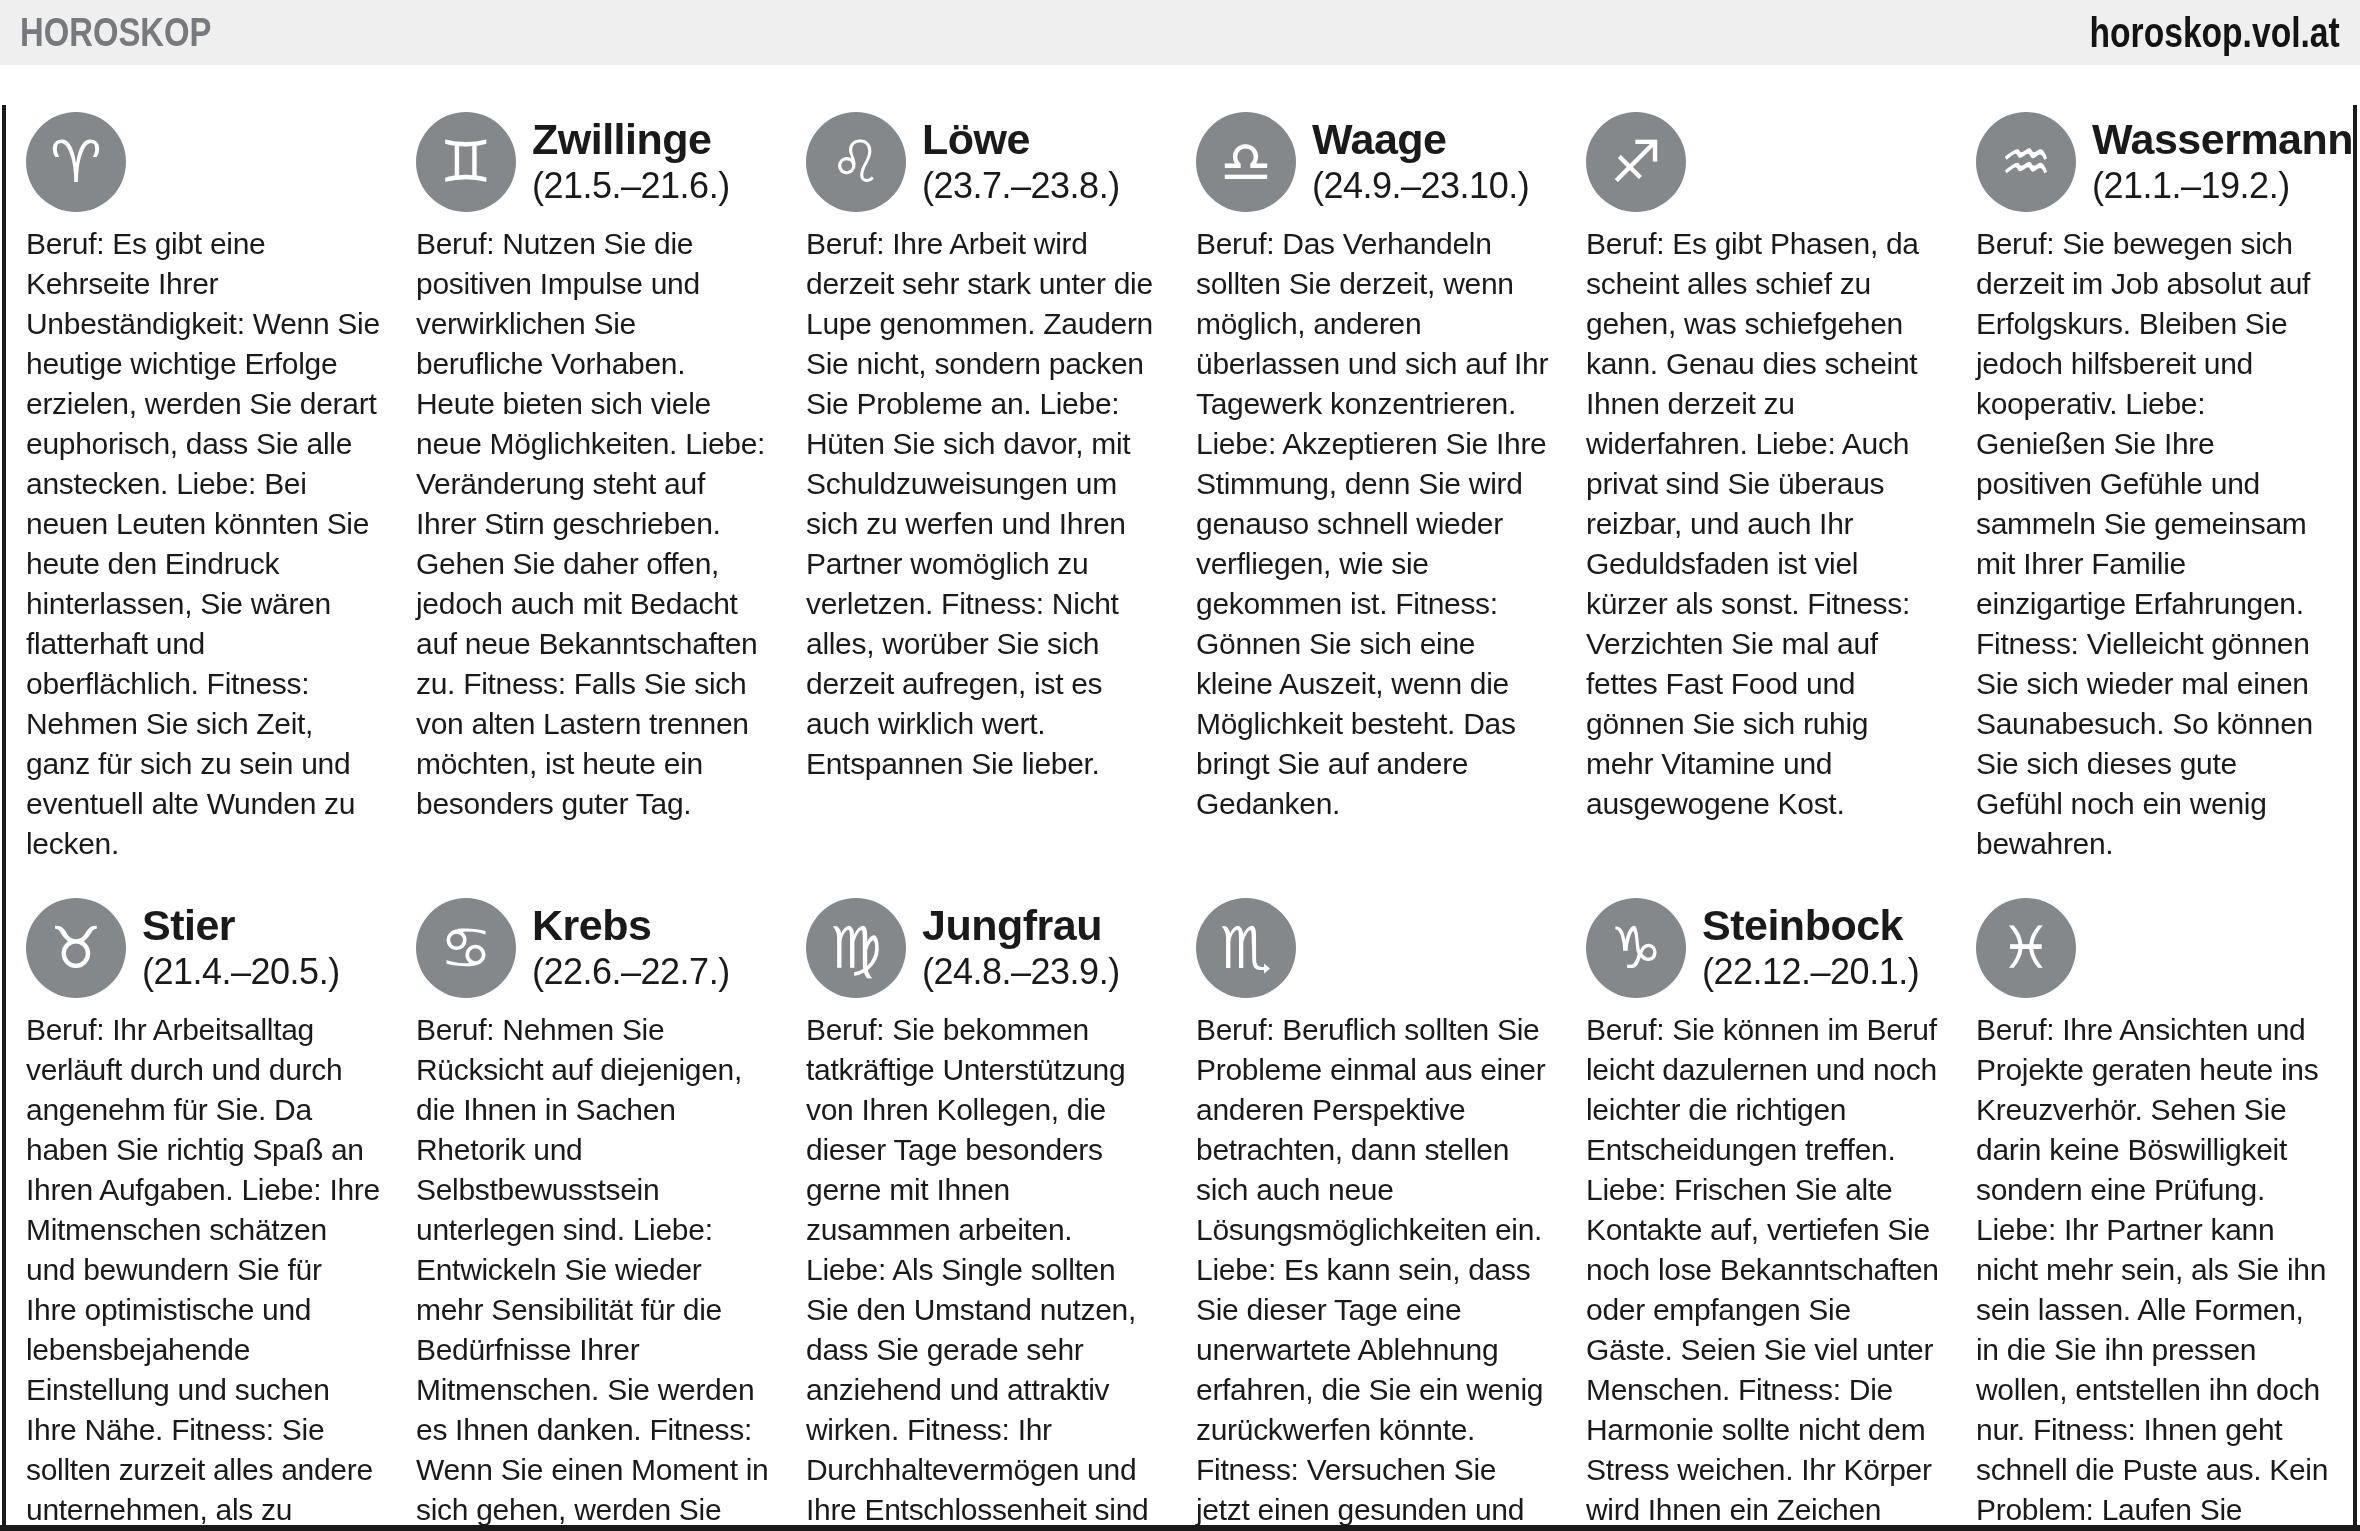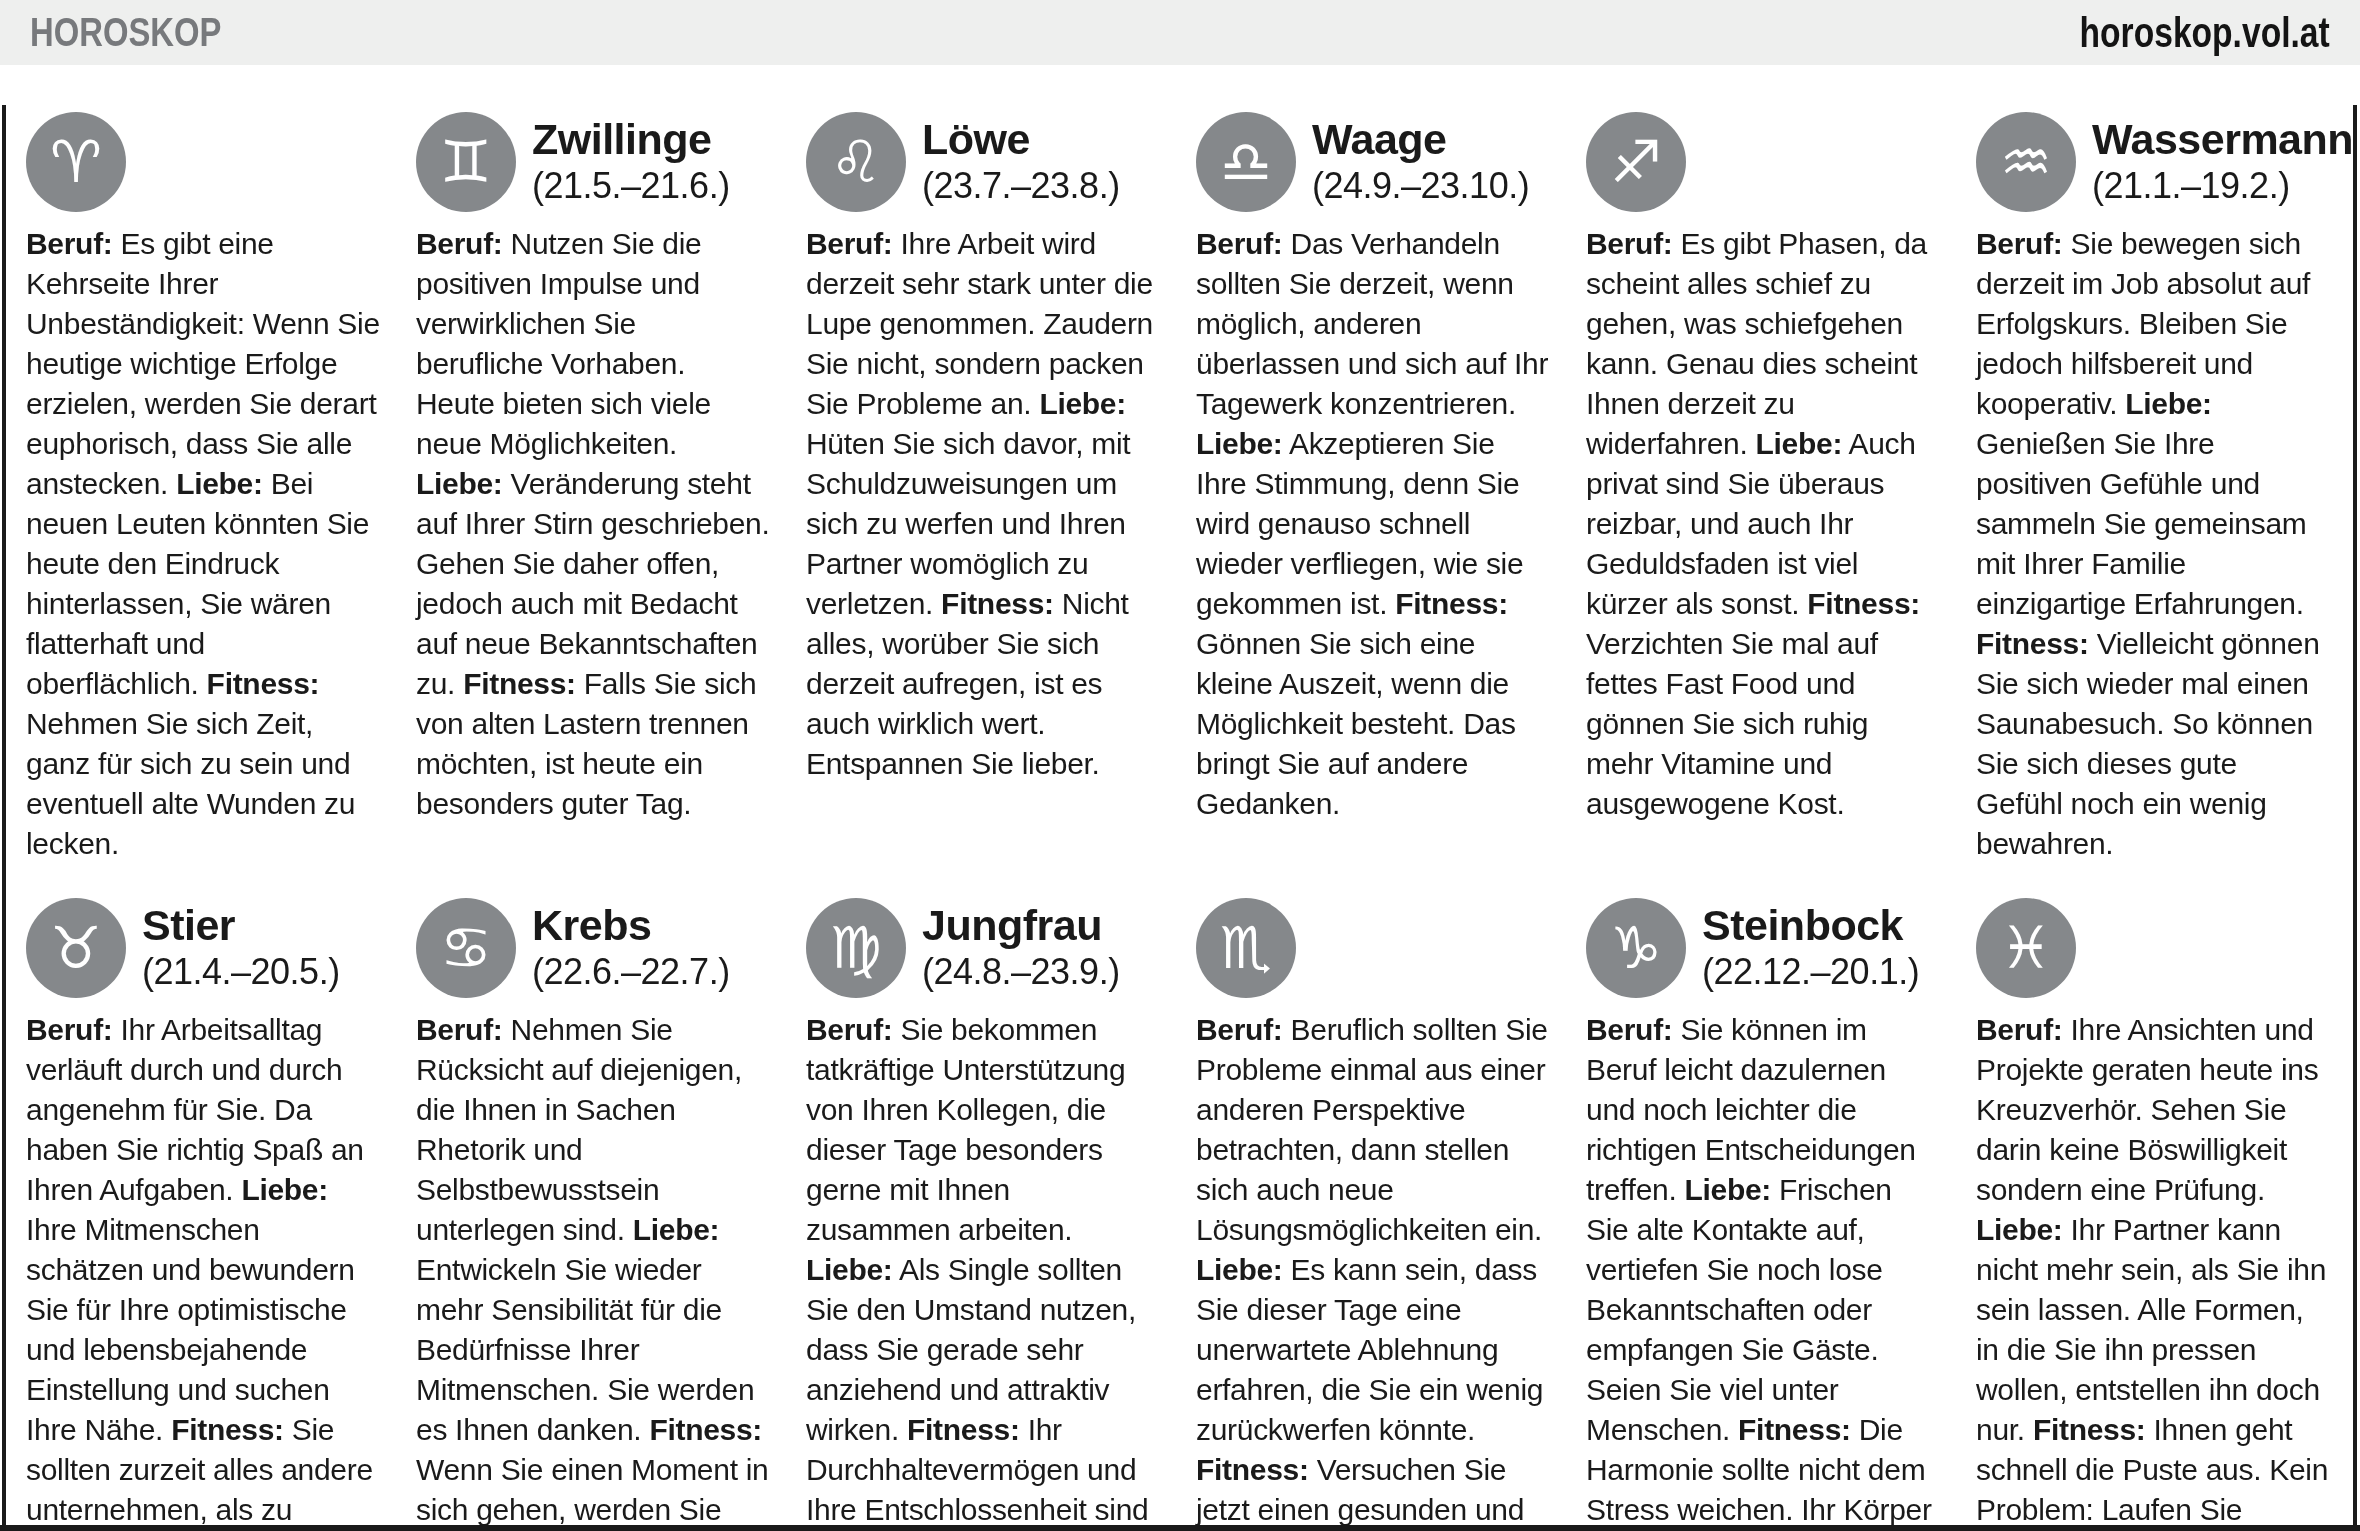--- a/index.html
+++ b/index.html
@@ -1,41 +1,41 @@
 <!DOCTYPE html>
 <html lang="de"><head>
 <meta charset="utf-8">
 <style>
   html,body{margin:0;padding:0;background:#cfcfcf;}
   .page{position:relative;width:2360px;height:1531px;background:var(--page-bg,#fff);overflow:hidden;
         font-family:"Liberation Sans","DejaVu Sans",sans-serif;color:var(--text,#1a1a1a);}
   
   .topbar{position:absolute;top:0;left:0;right:0;height:65px;background:var(--header-bg,#eeefee);
-          display:flex;align-items:center;justify-content:space-between;padding:0 30px;box-sizing:border-box;}
+          display:flex;align-items:center;justify-content:space-between;padding:0 20px;box-sizing:border-box;}
   .topbar-title{font-size:40px;font-weight:700;color:var(--header-title,#77797c);
           letter-spacing:0;transform:scaleX(.82);transform-origin:left center;}
   .topbar-site{font-size:42px;font-weight:700;color:#141414;
           transform:scaleX(.80);transform-origin:right center;}
   
   .rule-left{position:absolute;left:2px;top:105px;bottom:5px;width:4px;background:var(--rule,#1a1a1a);}
   .rule-right{position:absolute;right:3px;top:105px;bottom:5px;width:4px;background:var(--rule,#1a1a1a);}
   .rule-bottom{position:absolute;left:0;right:0;bottom:0;height:6px;background:var(--rule,#1a1a1a);}
   
   .grid{position:absolute;top:112px;left:26px;right:30px;
         display:grid;grid-template-columns:repeat(6,1fr);column-gap:36px;row-gap:34px;}
   .cell{min-width:0;}
   .cell-head{display:flex;align-items:center;margin-bottom:12px;}
   .icon{flex:0 0 auto;width:100px;height:100px;border-radius:50%;background:var(--icon-bg,#85888b);
         display:flex;align-items:center;justify-content:center;margin-right:16px;}
   .glyph{font-family:"DejaVu Sans",sans-serif;font-size:58px;line-height:1;color:var(--icon-fg,#fff);}
   .head-text{min-width:0;}
   .name{margin:0;font-size:43px;line-height:1.08;font-weight:700;letter-spacing:-.5px;}
   .dates{font-size:36px;line-height:1.25;letter-spacing:-.5px;}
   .body{margin:0;font-size:30px;line-height:40px;letter-spacing:-.3px;}
-  .body b{font-weight:700;}
+  .body b{font-weight:400;}
 </style>
 </head>
 <body>
 
 <div class="page" style="--page-bg: #ffffff; --header-bg: #eeefee; --header-title: #77797c; --text: #1a1a1a; --rule: #1a1a1a; --icon-bg: #85888b; --icon-fg: #ffffff;">
   <header class="topbar">
     <div class="topbar-title">HOROSKOP</div>
     <div class="topbar-site">horoskop.vol.at</div>
   </header>
 

